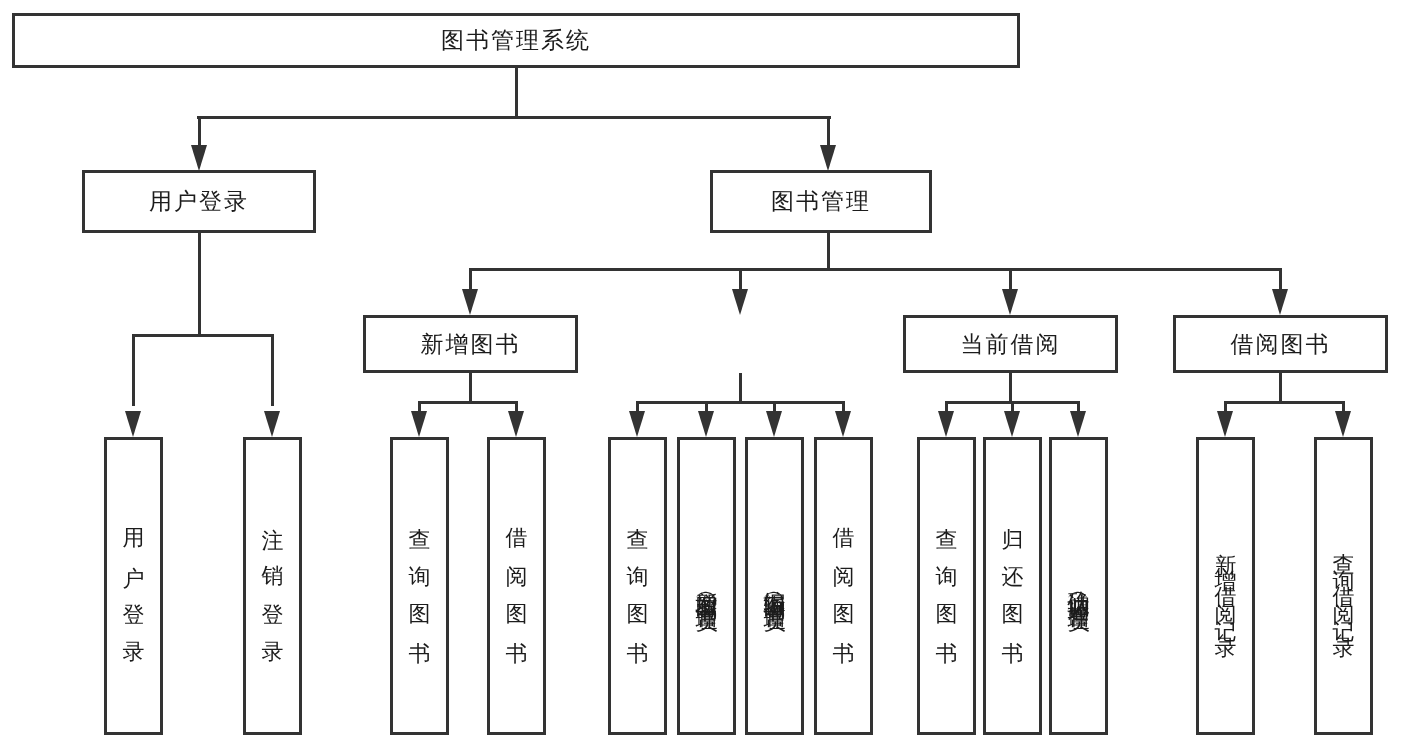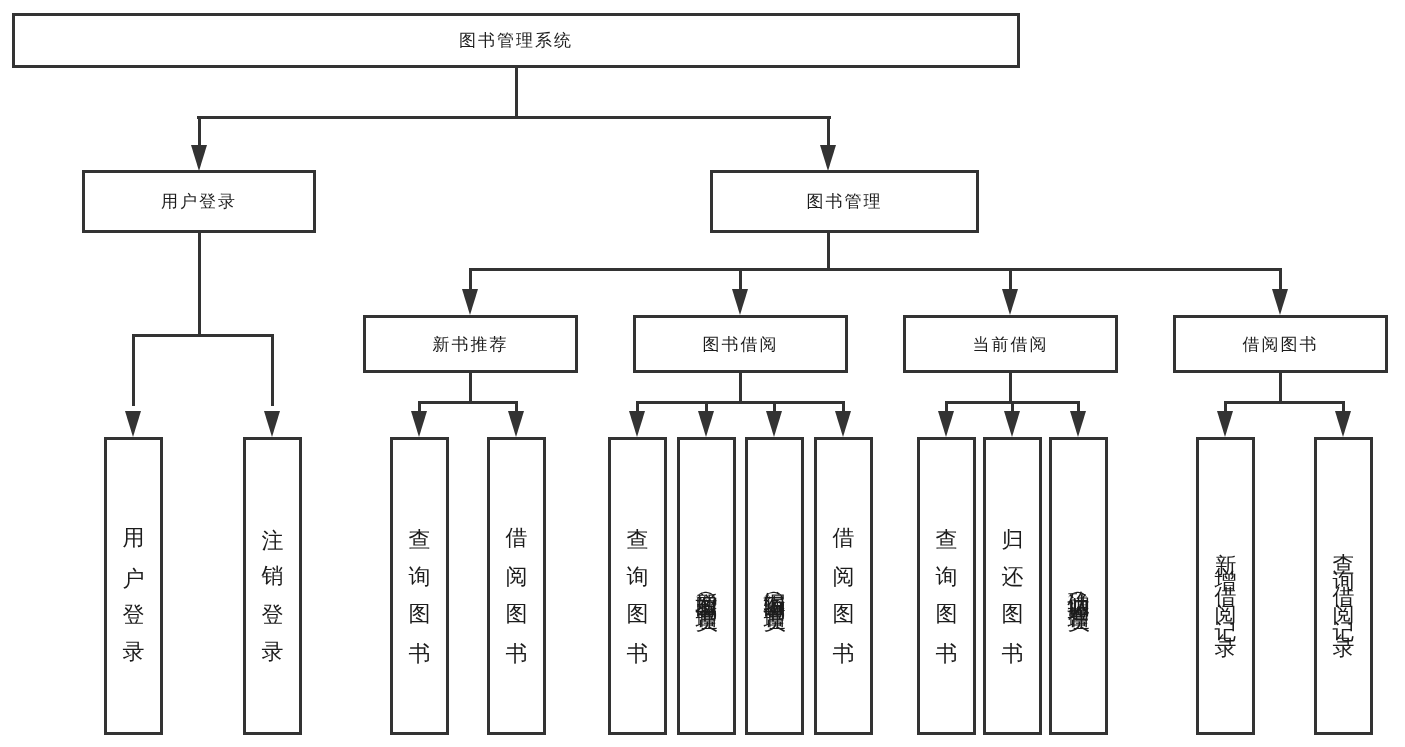--- a/index.html
+++ b/index.html
@@ -4,21 +4,21 @@
 <style>
   :root { --line:#333333; --ink:#1c1c1c; }
   html,body { margin:0; padding:0; background:#ffffff; }
   .canvas {
     position:relative; width:1405px; height:747px; background:#ffffff;
     font-family:"Liberation Sans", sans-serif; overflow:hidden;
   }
   .node {
     position:absolute; box-sizing:border-box; background:#fff;
     border:3px solid var(--line); display:flex; align-items:center; justify-content:center;
-    font-size:17px; color:var(--ink); letter-spacing:2px;
+    font-size:23px; color:var(--ink); letter-spacing:2px;
   }
   .leaf {
     position:absolute; box-sizing:border-box; top:437px; width:59px; height:298px;
     background:#fff; border:3px solid var(--line);
     display:flex; align-items:center; justify-content:center;
   }
   .vtext {
     writing-mode:vertical-rl; text-orientation:mixed;
     font-size:22px; line-height:1; color:var(--ink); white-space:nowrap;
   }
@@ -46,21 +46,21 @@
   <div class="vline" style="left:515px; top:68px; height:49px;"></div>
   <div class="hline" style="left:197px; top:116px; width:634px;"></div>
   <div class="vline" style="left:198px; top:116px; height:32px;"></div>
   <div class="arrow" style="left:125px; top:145px; margin-left:66px;"></div>
   <div class="vline" style="left:827px; top:116px; height:32px;"></div>
   <div class="arrow" style="left:820px; top:145px;"></div>
 
   <div class="node" style="left:82px; top:170px; width:234px; height:63px;">
     <span>用户登录</span>
   </div>
-  <div class="node" style="left:710px; top:170px; width:269px; height:63px;">
+  <div class="node" style="left:710px; top:170px; width:222px; height:63px;">
     <span>图书管理</span>
   </div>
 
   <div class="vline" style="left:198px; top:233px; height:103px;"></div>
   <div class="hline" style="left:132px; top:334px; width:142px;"></div>
   <div class="vline" style="left:132px; top:334px; height:72px;"></div>
   <div class="arrow" style="left:125px; top:411px;"></div>
   <div class="vline" style="left:271px; top:334px; height:72px;"></div>
   <div class="arrow" style="left:264px; top:411px;"></div>
 
@@ -76,24 +76,21 @@
   <div class="vline" style="left:469px; top:268px; height:24px;"></div>
   <div class="arrow" style="left:462px; top:289px;"></div>
   <div class="vline" style="left:739px; top:268px; height:24px;"></div>
   <div class="arrow" style="left:732px; top:289px;"></div>
   <div class="vline" style="left:1009px; top:268px; height:24px;"></div>
   <div class="arrow" style="left:1002px; top:289px;"></div>
   <div class="vline" style="left:1279px; top:268px; height:24px;"></div>
   <div class="arrow" style="left:1272px; top:289px;"></div>
 
   <div class="node" style="left:363px; top:315px; width:215px; height:58px;">
-    <span>新书推荐</span>
-  </div>
-  <div class="node" style="left:633px; top:315px; width:215px; height:58px;">
-    <span>图书借阅</span>
+    <span>新增图书</span>
   </div>
   <div class="node" style="left:903px; top:315px; width:215px; height:58px;text-align:center;">
     <span>当前借阅</span>
   </div>
   <div class="node" style="left:1173px; top:315px; width:215px; height:58px;">
     <span>借阅图书</span>
   </div>
 
   <div class="vline" style="left:469px; top:373px; height:30px;"></div>
   <div class="hline" style="left:418px; top:401px; width:100px;"></div>

